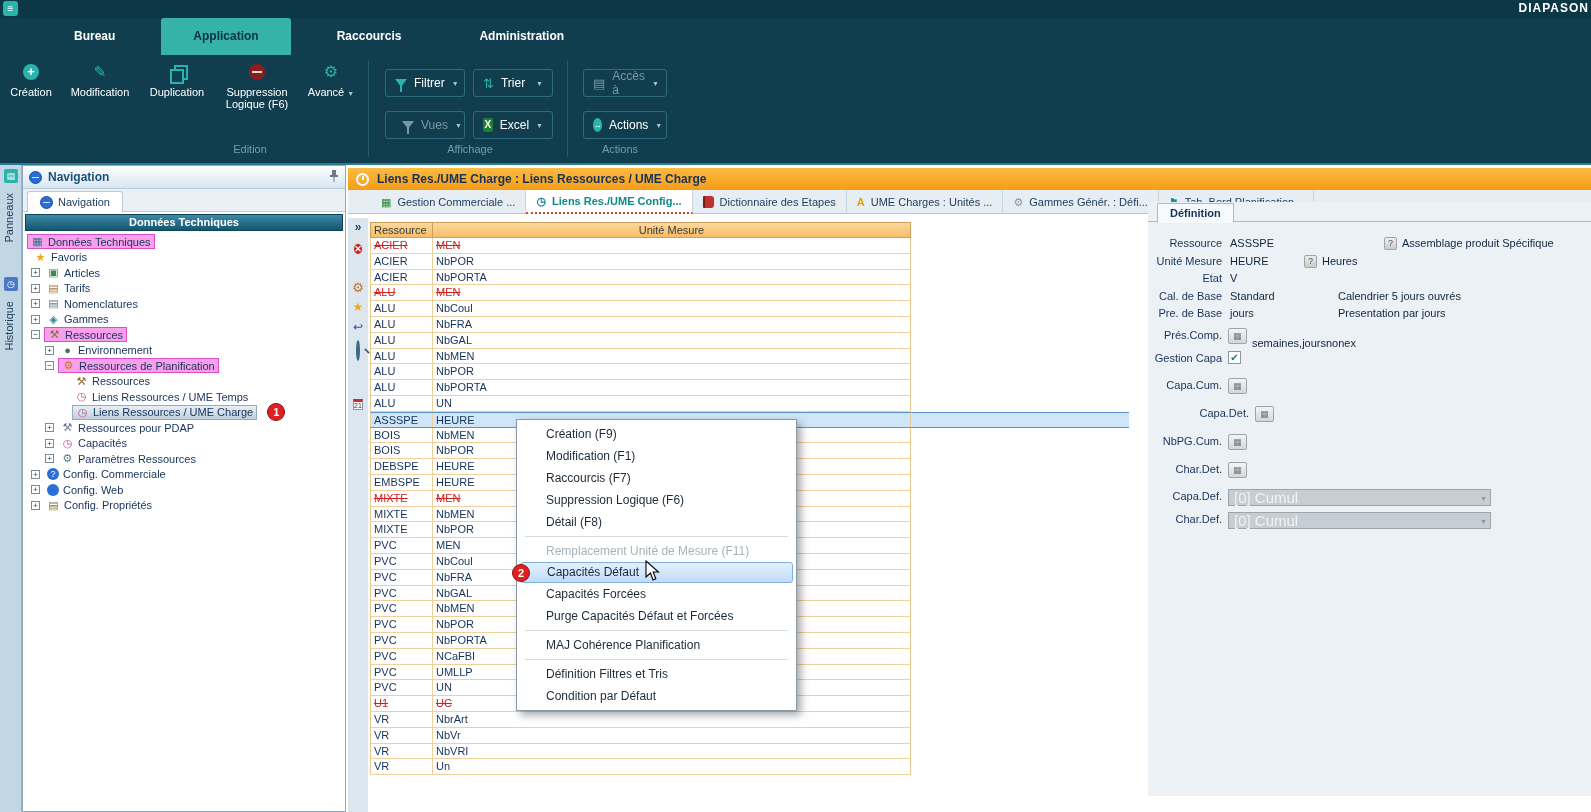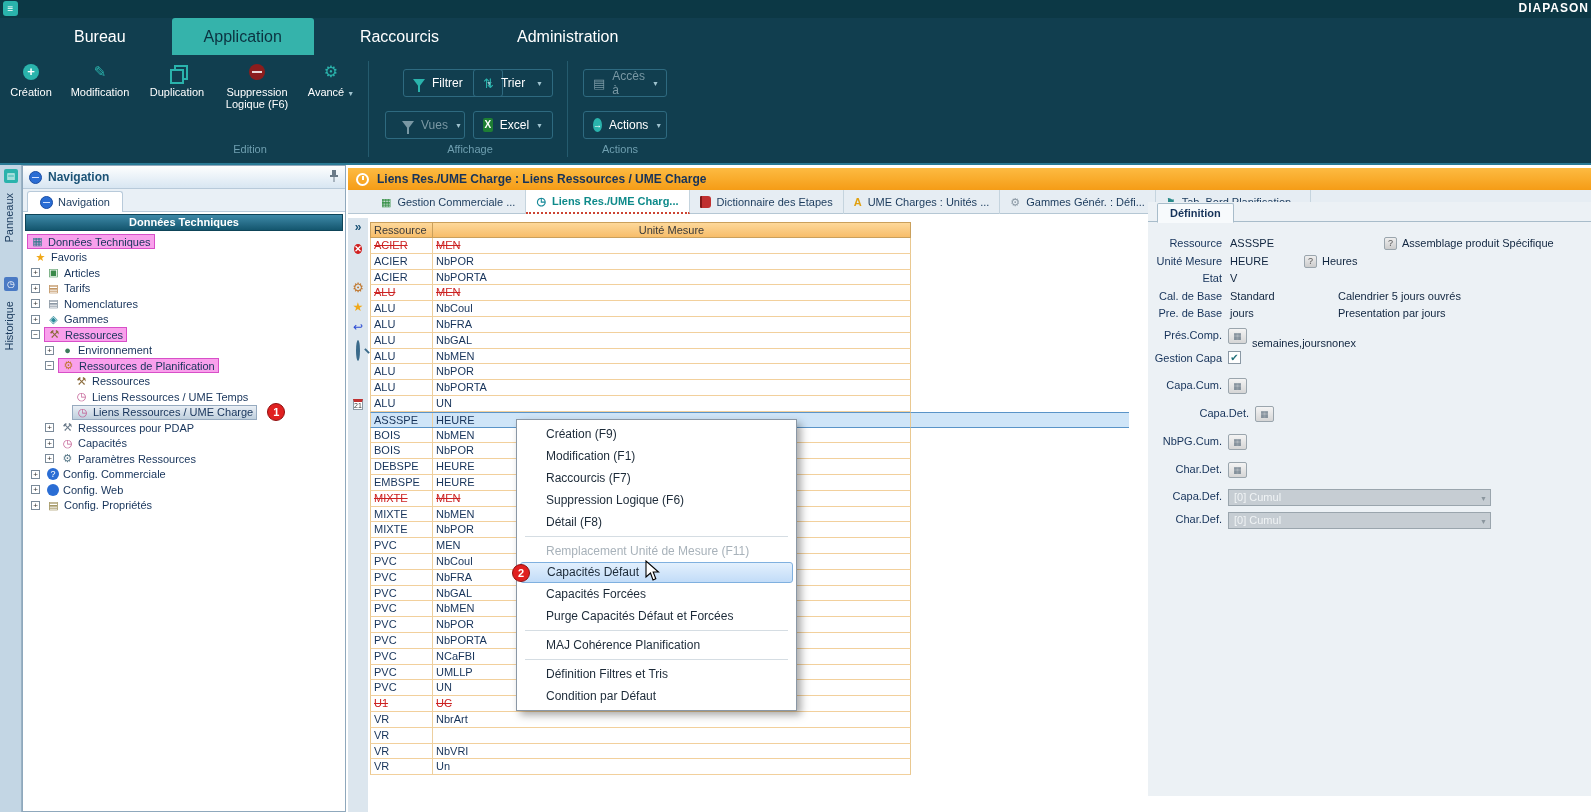--- a/index.html
+++ b/index.html
@@ -6,21 +6,21 @@
   html,body { width:1591px; height:812px; overflow:hidden; }
   body { position:relative; font-family:"Liberation Sans", sans-serif; background:#fff; }
 
   
   .titlebar { position:absolute; left:0; top:0; width:1591px; height:18px; background:#0c3845; }
   .app-logo { position:absolute; left:3px; top:1px; width:15px; height:15px; background:#2ab3ac; border-radius:3px; color:#fff; font-size:10px; font-weight:bold; text-align:center; line-height:15px; }
   .app-name { position:absolute; right:2px; top:1px; color:#fff; font-size:12px; font-weight:bold; letter-spacing:1px; }
 
   
   .tabbar { position:absolute; left:0; top:18px; width:1591px; height:37px; background:#113e4f; display:flex; padding-left:42px; }
-  .app-tab { color:#fff; font-size:16px; font-weight:normal; padding:0 32px; line-height:37px; margin-right:14px; cursor:default; }
+  .app-tab { color:#fff; font-size:12px; font-weight:bold; padding:0 32px; line-height:37px; margin-right:14px; cursor:default; }
   .app-tab.active { background:#35b3ab; color:#0b3240; border-radius:3px 3px 0 0; }
 
   
   .ribbon { position:absolute; left:0; top:55px; width:1591px; height:110px; background:#113e4f; border-bottom:2px solid #2a7a95; }
   .big-btn { position:absolute; top:8px; display:flex; flex-direction:column; align-items:center; gap:5px; color:#fff; font-size:11px; text-align:center; }
   .big-ic { height:18px; display:flex; align-items:center; justify-content:center; }
   .circle-plus { width:16px; height:16px; border-radius:50%; background:#2ab3ac; color:#fff; font-size:13px; font-weight:bold; line-height:15px; text-align:center; }
   .pencil { color:#2ab3ac; font-size:15px; }
   .dup-ic { position:relative; width:15px; height:15px; }
   .dup-ic::before { content:""; position:absolute; left:4px; top:0; width:10px; height:11px; border:2px solid #2ab3ac; }
@@ -112,21 +112,21 @@
   .def-panel { position:absolute; left:1148px; top:202px; width:502px; height:594px; background:#ecf1f5; }
   .def-tabbar { height:20px; border-bottom:1px solid #a8bcca; }
   .def-tab { display:inline-block; margin-left:9px; margin-top:1px; height:20px; background:#f7fafc; border:1px solid #a8bcca; border-bottom:1px solid #f7fafc; border-radius:2px 2px 0 0; padding:0 12px; font-size:11px; font-weight:bold; color:#16335a; line-height:18px; }
   .def-row { position:absolute; width:443px; height:16px; font-size:11px; color:#16335a; }
   .def-label { position:absolute; left:0; width:74px; text-align:right; line-height:15px; }
   .def-val { position:absolute; left:82px; line-height:15px; color:#10253f; }
   .def-desc { position:absolute; line-height:15px; color:#10253f; }
   .q-btn { position:absolute; width:13px; height:13px; top:1px; background:linear-gradient(#eee,#ccc); border:1px solid #9aa5ad; border-radius:2px; color:#555; font-size:9px; text-align:center; line-height:11px; }
   .mini-btn { position:absolute; left:80px; width:19px; height:16px; background:linear-gradient(#f4f4f4,#d6d6d6); border:1px solid #9aa5ad; border-radius:2px; color:#6a7a88; font-size:9px; text-align:center; line-height:14px; }
   .chk { position:absolute; left:80px; width:13px; height:13px; background:#fff; border:1px solid #8a98a4; color:#22707a; font-size:10px; line-height:11px; text-align:center; }
-  .combo { position:absolute; left:80px; width:263px; height:17px; background:#c6cdd3; border:1px solid #9aa5ad; color:#f0f3f5; font-size:11px; line-height:15px; padding-left:5px; }
+  .combo { position:absolute; left:80px; width:263px; height:17px; background:#c6cdd3; border:1px solid #9aa5ad; color:#f0f3f5; font-size:15px; line-height:15px; padding-left:5px; }
   .combo::after { content:"▼"; position:absolute; right:3px; top:1px; font-size:7px; color:#8a959d; }
 </style>
 </head>
 <body>
 
 <div class="titlebar">
   <div class="app-logo">≡</div>
   <div class="app-name">DIAPASON</div>
 </div>
 
@@ -163,21 +163,21 @@
     <span>Suppression Logique (F6)</span>
   </div>
   <div class="big-btn" style="left:300px;width:62px;">
     <span class="big-ic">
         <span class="gear">⚙</span>
       </span>
     <span><span>Avancé</span> <span class="caret">▼</span></span>
   </div>
   <div class="vsep" style="left:368px;"></div>
 
-  <div class="small-btn" style="left:403px;top:14px;width:100px;">
+  <div class="small-btn" style="left:385px;top:14px;width:80px;">
     <span class="funnel"></span>
     <span>Filtrer</span>
     <span class="caret">▼</span>
   </div>
   <div class="small-btn" style="left:473px;top:14px;width:80px;">
     <span class="sort-ic">⇅</span>
     <span>Trier</span>
     <span class="caret">▼</span>
   </div>
   <div class="small-btn disabled" style="left:385px;top:56px;width:80px;padding-left:16px;">
@@ -366,21 +366,21 @@
   <span>Liens Res./UME Charge : Liens Ressources /  UME Charge</span>
 </div>
 
 <div class="doc-tabs">
     <div class="doc-tab">
       <span class="dt-ic" style="color: rgb(42, 138, 58);">▦</span>
       <span>Gestion Commerciale ...</span>
     </div>
     <div class="doc-tab active">
       <span class="dt-ic" style="color: rgb(26, 138, 154);">◷</span>
-      <span>Liens Res./UME Charg...</span>
+      <span>Liens Res./UME Config...</span>
     </div>
     <div class="doc-tab">
       <span class="book-red"></span>
       <span>Dictionnaire des Etapes</span>
     </div>
     <div class="doc-tab">
       <span class="dt-ic" style="color: rgb(224, 160, 16); font-weight: bold;">A</span>
       <span>UME Charges : Unités ...</span>
     </div>
     <div class="doc-tab">
@@ -529,20 +529,21 @@
       <div class="trow struck">
         <div class="td1">U1</div>
         <div class="td2">UC</div>
       </div>
       <div class="trow">
         <div class="td1">VR</div>
         <div class="td2">NbrArt</div>
       </div>
       <div class="trow">
         <div class="td1">VR</div>
+        <div class="td2">NbVr</div>
       </div>
       <div class="trow">
         <div class="td1">VR</div>
         <div class="td2">NbVRI</div>
       </div>
       <div class="trow">
         <div class="td1">VR</div>
         <div class="td2">Un</div>
       </div>
     </div>

